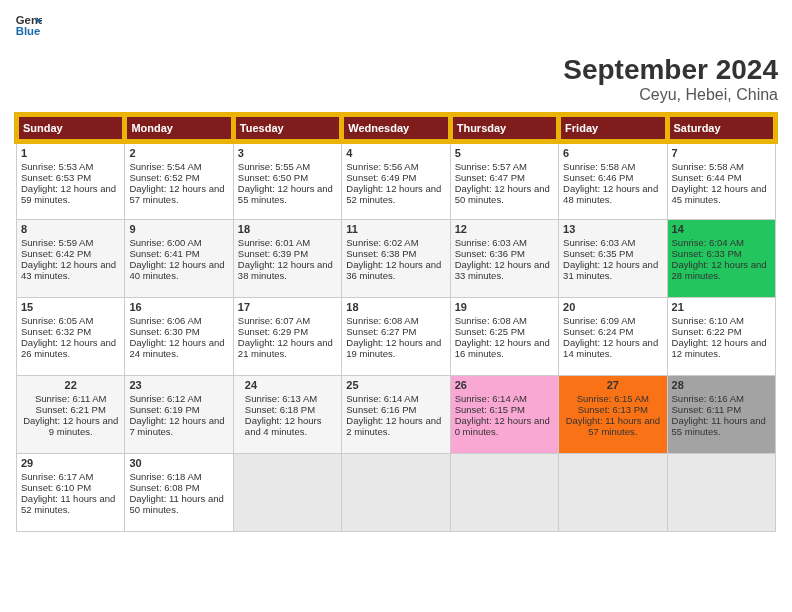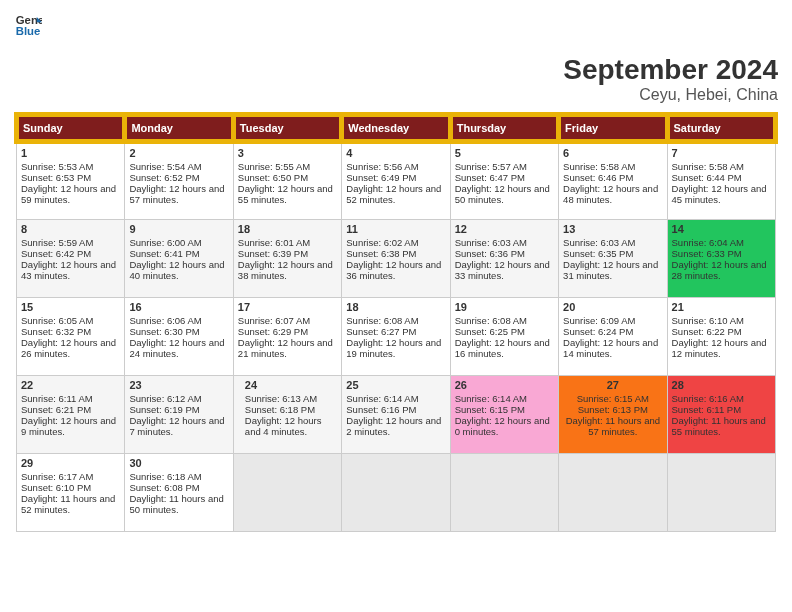--- a/index.html
+++ b/index.html
@@ -234,21 +234,21 @@
             <div>Daylight: 12 hours and 14 minutes.</div>
           </td>
           <td>
             <span class="day-num">21</span>
             <div>Sunrise: 6:10 AM</div>
             <div>Sunset: 6:22 PM</div>
             <div>Daylight: 12 hours and 12 minutes.</div>
           </td>
         </tr>
         <tr style="background-color: rgb(245, 245, 245);">
-          <td style="background-color: rgb(245, 245, 245);">
+          <td style="background-color: rgb(245, 245, 245); text-align: center;">
             <span class="day-num">22</span>
             <div>Sunrise: 6:11 AM</div>
             <div>Sunset: 6:21 PM</div>
             <div>Daylight: 12 hours and 9 minutes.</div>
           </td>
           <td style="background-color: rgb(245, 245, 245);">
             <span class="day-num">23</span>
             <div>Sunrise: 6:12 AM</div>
             <div>Sunset: 6:19 PM</div>
             <div>Daylight: 12 hours and 7 minutes.</div>
@@ -270,21 +270,21 @@
             <div>Sunrise: 6:14 AM</div>
             <div>Sunset: 6:15 PM</div>
             <div>Daylight: 12 hours and 0 minutes.</div>
           </td>
           <td style="background-color: #f97316; text-align: center;">
             <span class="day-num">27</span>
             <div>Sunrise: 6:15 AM</div>
             <div>Sunset: 6:13 PM</div>
             <div>Daylight: 11 hours and 57 minutes.</div>
           </td>
-          <td style="background-color: #ef4444;">
+          <td style="background-color: #a3a3a3;">
             <span class="day-num">28</span>
             <div>Sunrise: 6:16 AM</div>
             <div>Sunset: 6:11 PM</div>
             <div>Daylight: 11 hours and 55 minutes.</div>
           </td>
         </tr>
         <tr>
           <td>
             <span class="day-num">29</span>
             <div>Sunrise: 6:17 AM</div>

